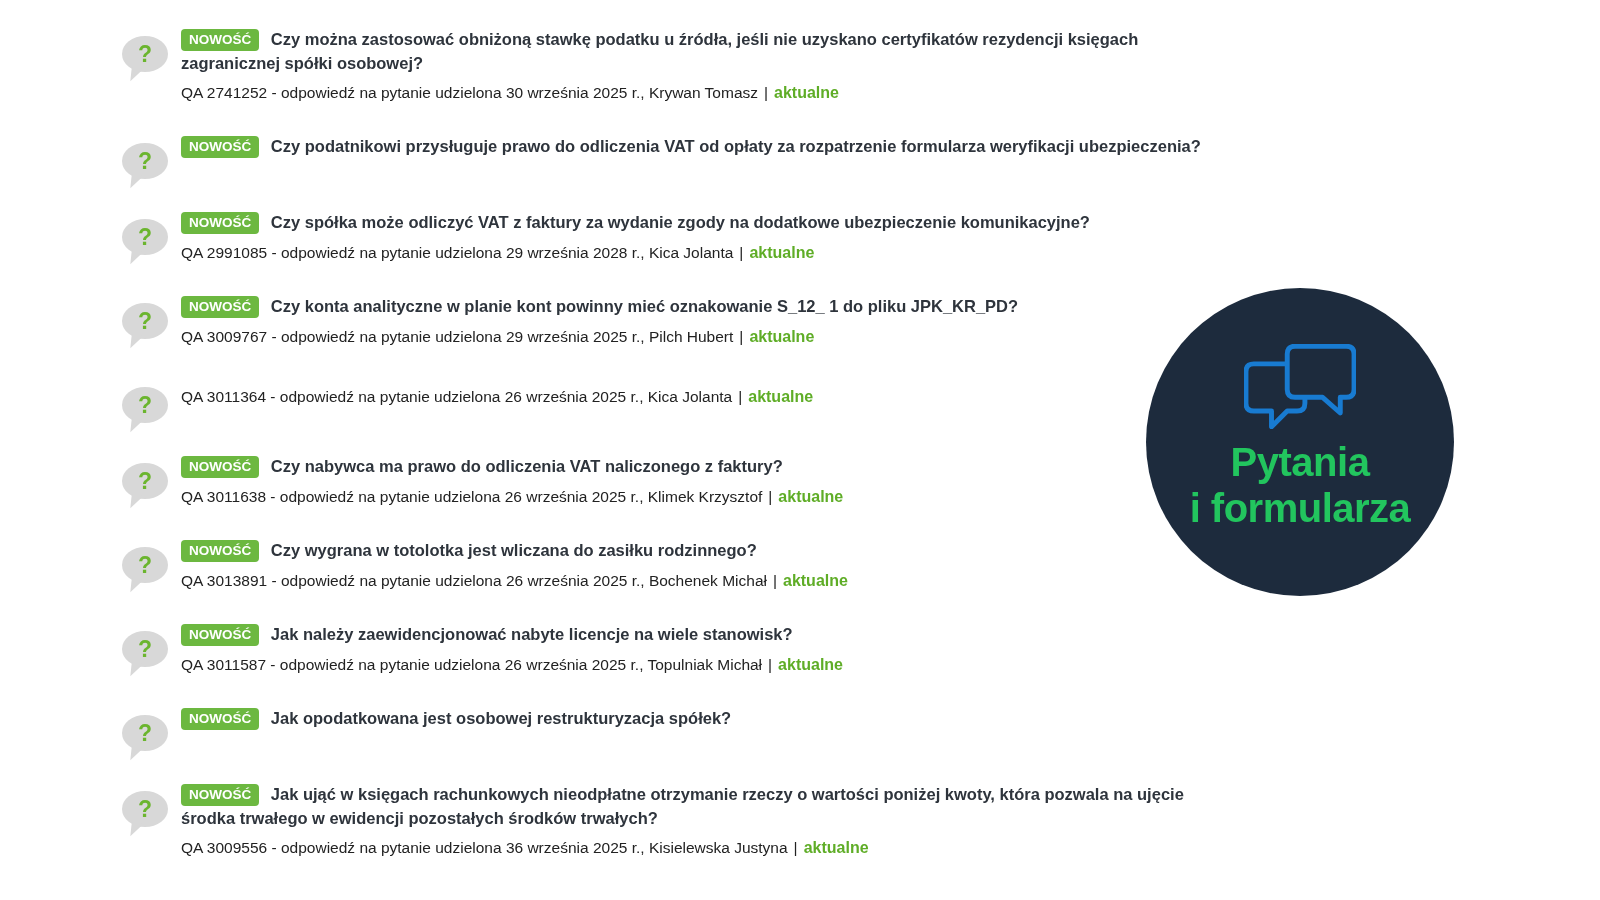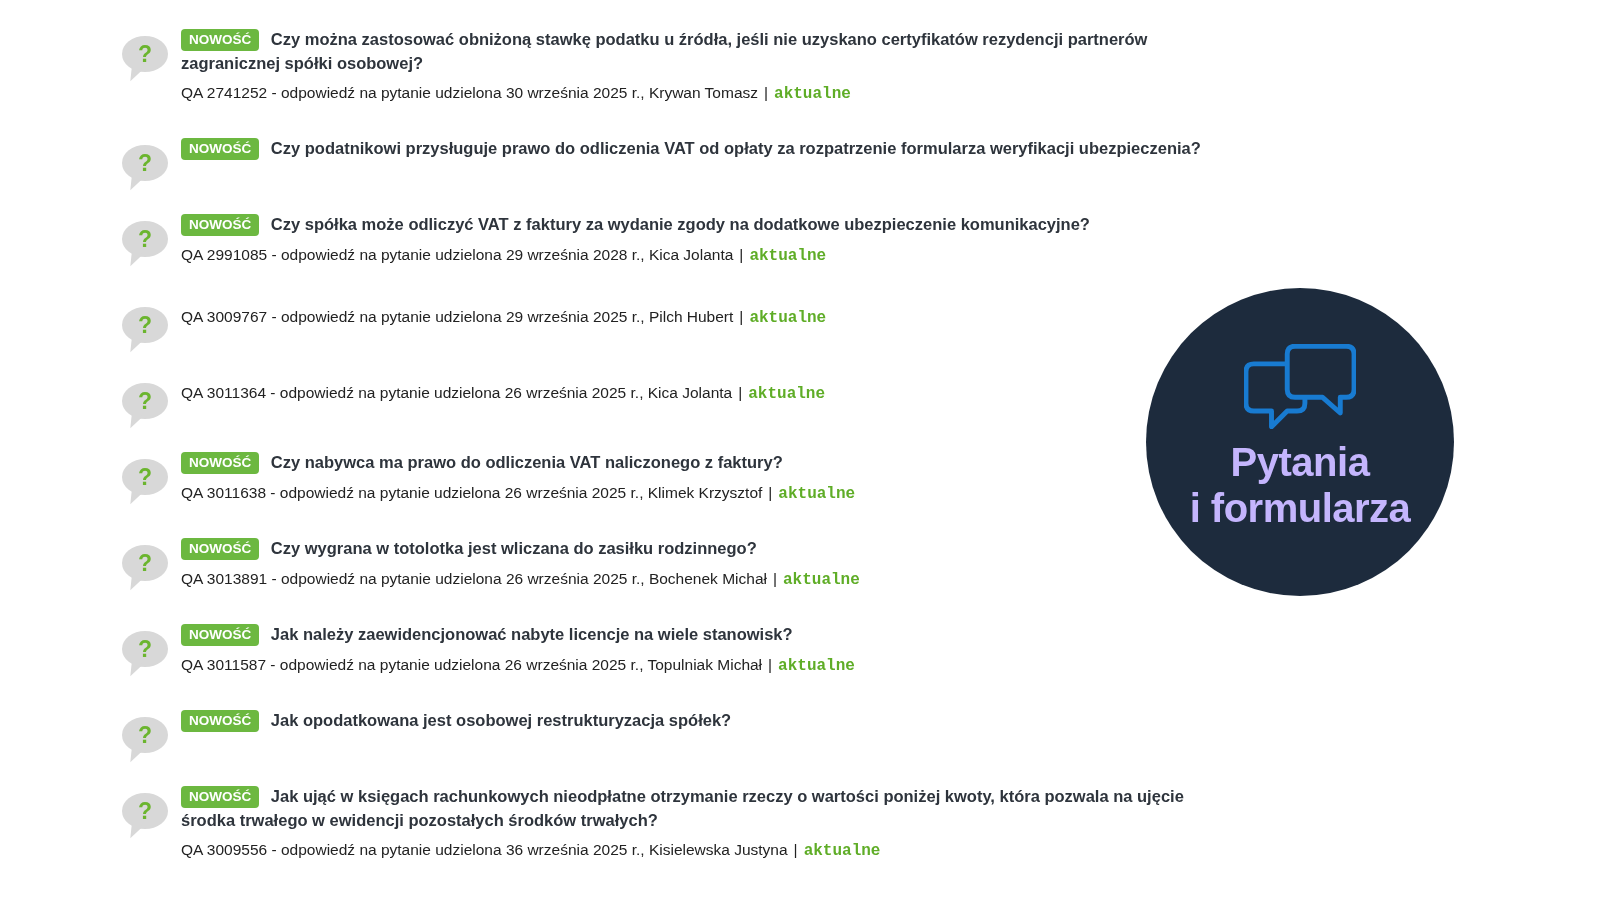--- a/index.html
+++ b/index.html
@@ -37,44 +37,44 @@
     font-size:16.5px;line-height:23px;font-weight:bold;color:var(--title-color);
     cursor:pointer;
   }
   .badge{
     display:inline-block;background:var(--badge-green);color:#fff;
     font-size:13.5px;font-weight:bold;line-height:19px;padding:1px 8px 2px;
     border-radius:4px;margin-right:7px;position:relative;top:-1px;white-space:nowrap;
   }
   .qa-meta{margin-top:7px;font-size:15.5px;line-height:21px;color:var(--meta-color);}
   .sep{margin:0 6px;color:var(--meta-color);}
-  .status{color:var(--status-green);font-weight:bold;font-size:16px;font-family:Liberation Mono, monospace;}
+  .status{color:var(--status-green);font-weight:bold;font-size:16px;}
   .promo{
     position:absolute;left:1146px;top:288px;width:308px;height:308px;
     border-radius:50%;background:var(--circle-navy);
     display:flex;flex-direction:column;align-items:center;cursor:pointer;
   }
   .promo svg{margin-top:56px;display:block;}
   .promo-text{
-    margin-top:10px;color:#c4b5fd;font-weight:bold;font-size:40px;
+    margin-top:10px;color:#22c55e;font-weight:bold;font-size:40px;
     line-height:46px;text-align:center;letter-spacing:-0.5px;
   }
 </style>
 </head>
 <body>
 
 <div class="qa-page">
 
   <div class="qa-list">
     <div class="qa-item">
       <div class="icon-col">
         <div class="bubble">?</div>
       </div>
       <div class="qa-content">
-        <div class="qa-title"><span class="badge">NOWOŚĆ</span><span> Czy można zastosować obniżoną stawkę podatku u źródła, jeśli nie uzyskano certyfikatów rezydencji partnerów zagranicznej spółki osobowej?</span></div>
+        <div class="qa-title"><span class="badge">NOWOŚĆ</span><span> Czy można zastosować obniżoną stawkę podatku u źródła, jeśli nie uzyskano certyfikatów rezydencji księgach zagranicznej spółki osobowej?</span></div>
         <div class="qa-meta"><span>QA 2741252 - odpowiedź na pytanie udzielona 30 września 2025 r., Krywan Tomasz</span><span class="sep">|</span><span class="status">aktualne</span></div>
       </div>
     </div>
 
     <div class="qa-item">
       <div class="icon-col">
         <div class="bubble">?</div>
       </div>
       <div class="qa-content">
         <div class="qa-title"><span class="badge">NOWOŚĆ</span><span> Czy podatnikowi przysługuje prawo do odliczenia VAT od opłaty za rozpatrzenie formularza weryfikacji ubezpieczenia?</span></div>
@@ -89,20 +89,21 @@
         <div class="qa-title"><span class="badge">NOWOŚĆ</span><span> Czy spółka może odliczyć VAT z faktury za wydanie zgody na dodatkowe ubezpieczenie komunikacyjne?</span></div>
         <div class="qa-meta"><span>QA 2991085 - odpowiedź na pytanie udzielona 29 września 2028 r., Kica Jolanta</span><span class="sep">|</span><span class="status">aktualne</span></div>
       </div>
     </div>
 
     <div class="qa-item">
       <div class="icon-col">
         <div class="bubble">?</div>
       </div>
       <div class="qa-content">
+        <div class="qa-title"><span class="badge">NOWOŚĆ</span><span> Czy konta analityczne w planie kont powinny mieć oznakowanie S_12_ 1 do pliku JPK_KR_PD?</span></div>
         <div class="qa-meta"><span>QA 3009767 - odpowiedź na pytanie udzielona 29 września 2025 r., Pilch Hubert</span><span class="sep">|</span><span class="status">aktualne</span></div>
       </div>
     </div>
 
     <div class="qa-item">
       <div class="icon-col">
         <div class="bubble">?</div>
       </div>
       <div class="qa-content">
         <div class="qa-meta"><span>QA 3011364 - odpowiedź na pytanie udzielona 26 września 2025 r., Kica Jolanta</span><span class="sep">|</span><span class="status">aktualne</span></div>

